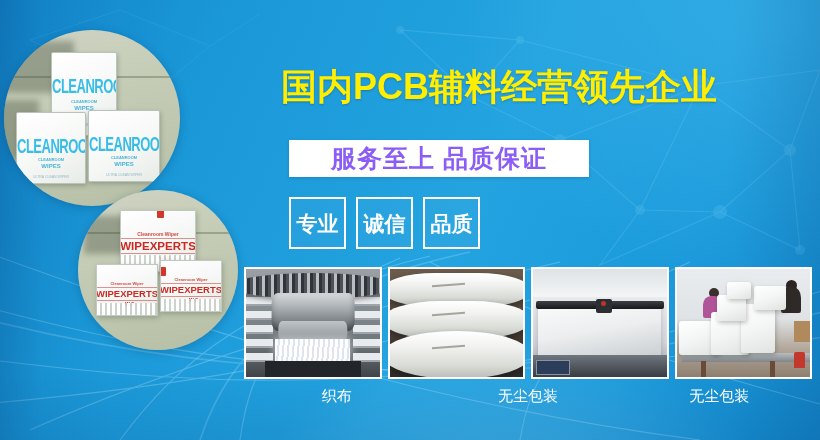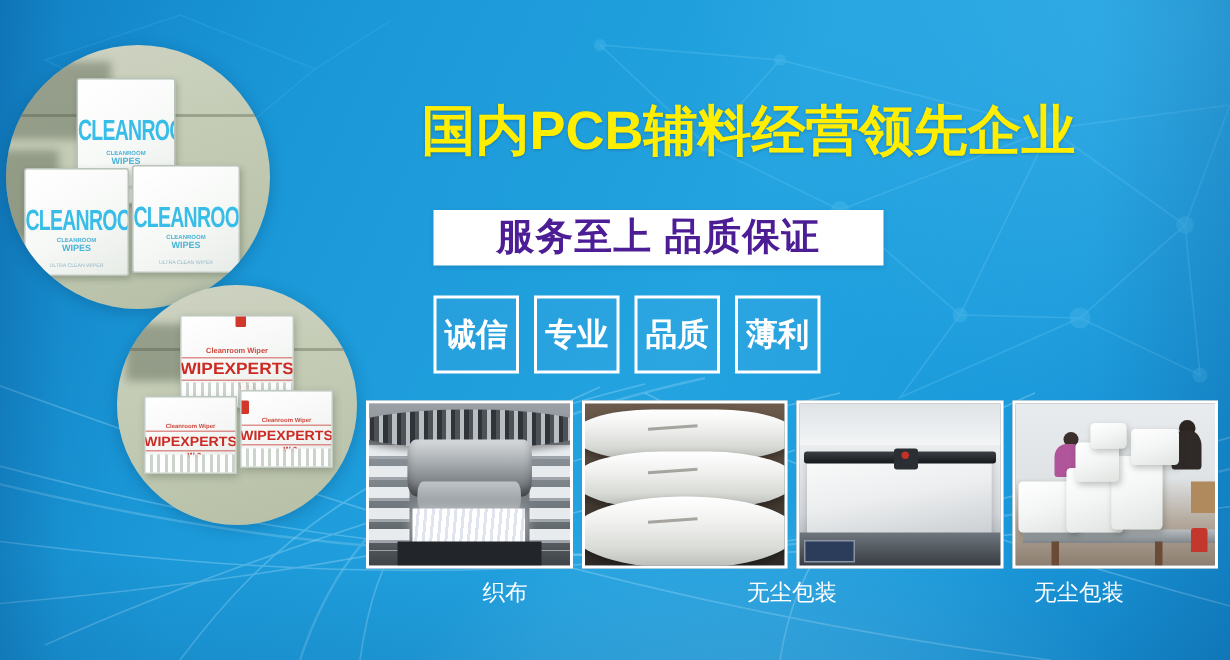--- a/index.html
+++ b/index.html
@@ -126,21 +126,21 @@
   }
   #slogan-box {
     position: absolute; left: 289px; top: 140px;
     width: 300px; height: 37px;
     background: #ffffff;
     display: flex; align-items: center; justify-content: center;
     box-shadow: 0 1px 3px rgba(10,60,100,.22);
   }
   #slogan-text {
     font-size: 25px; line-height: 25px; font-weight: 700;
-    color: #4c1d95; white-space: nowrap; letter-spacing: 1px;
+    color: #8b5cf6; white-space: nowrap; letter-spacing: 1px;
   }
 
   
   #value-row {
     position: absolute; left: 289px; top: 197px;
     display: flex; gap: 10px;
   }
   .value-box {
     width: 57px; height: 52px;
     border: 2px solid #ffffff;
@@ -354,30 +354,27 @@
   </div>
 
   <div id="headline">国内PCB辅料经营领先企业</div>
 
   <div id="slogan-box">
     <span id="slogan-text">服务至上 品质保证</span>
   </div>
 
   <div id="value-row">
     <div class="value-box">
+      <span>专业</span>
+    </div>
+    <div class="value-box">
       <span>诚信</span>
-    </div>
-    <div class="value-box">
-      <span>专业</span>
     </div>
     <div class="value-box">
       <span>品质</span>
-    </div>
-    <div class="value-box">
-      <span>薄利</span>
     </div>
   </div>
 
   <div id="photo-strip">
 
     <div class="strip-cell">
       <div class="knit-bg"></div>
       <div class="cones-l"></div>
       <div class="cones-r"></div>
       <div class="knit-ring"></div>

